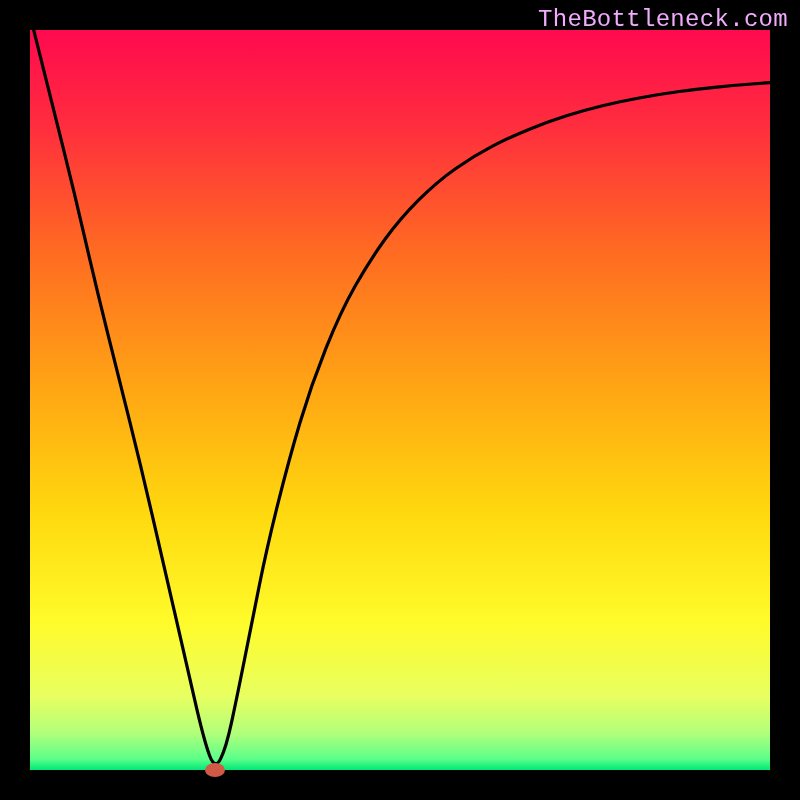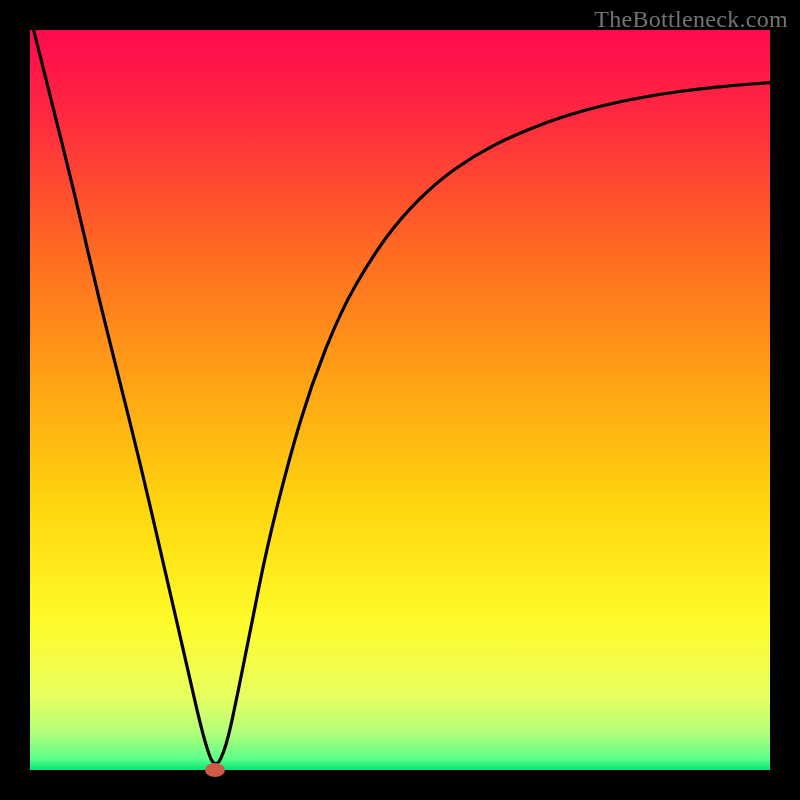--- a/index.html
+++ b/index.html
@@ -33,24 +33,24 @@
     position: absolute;
     left: 0; top: 0;
     width: 100%;
     height: 100%;
     overflow: visible;
   }
   .watermark {
     position: absolute;
     top: 6px;
     right: 12px;
-    font-family: Liberation Serif, serif;
+    font-family: Liberation Mono, monospace;
     font-size: 24px;
     font-weight: 500;
-    color: #737373;
+    color: #f0abfc;
     letter-spacing: 0.3px;
   }
   .marker {
     fill: #d15a47;
     stroke: none;
   }
 </style>
 </head>
 <body>
 

